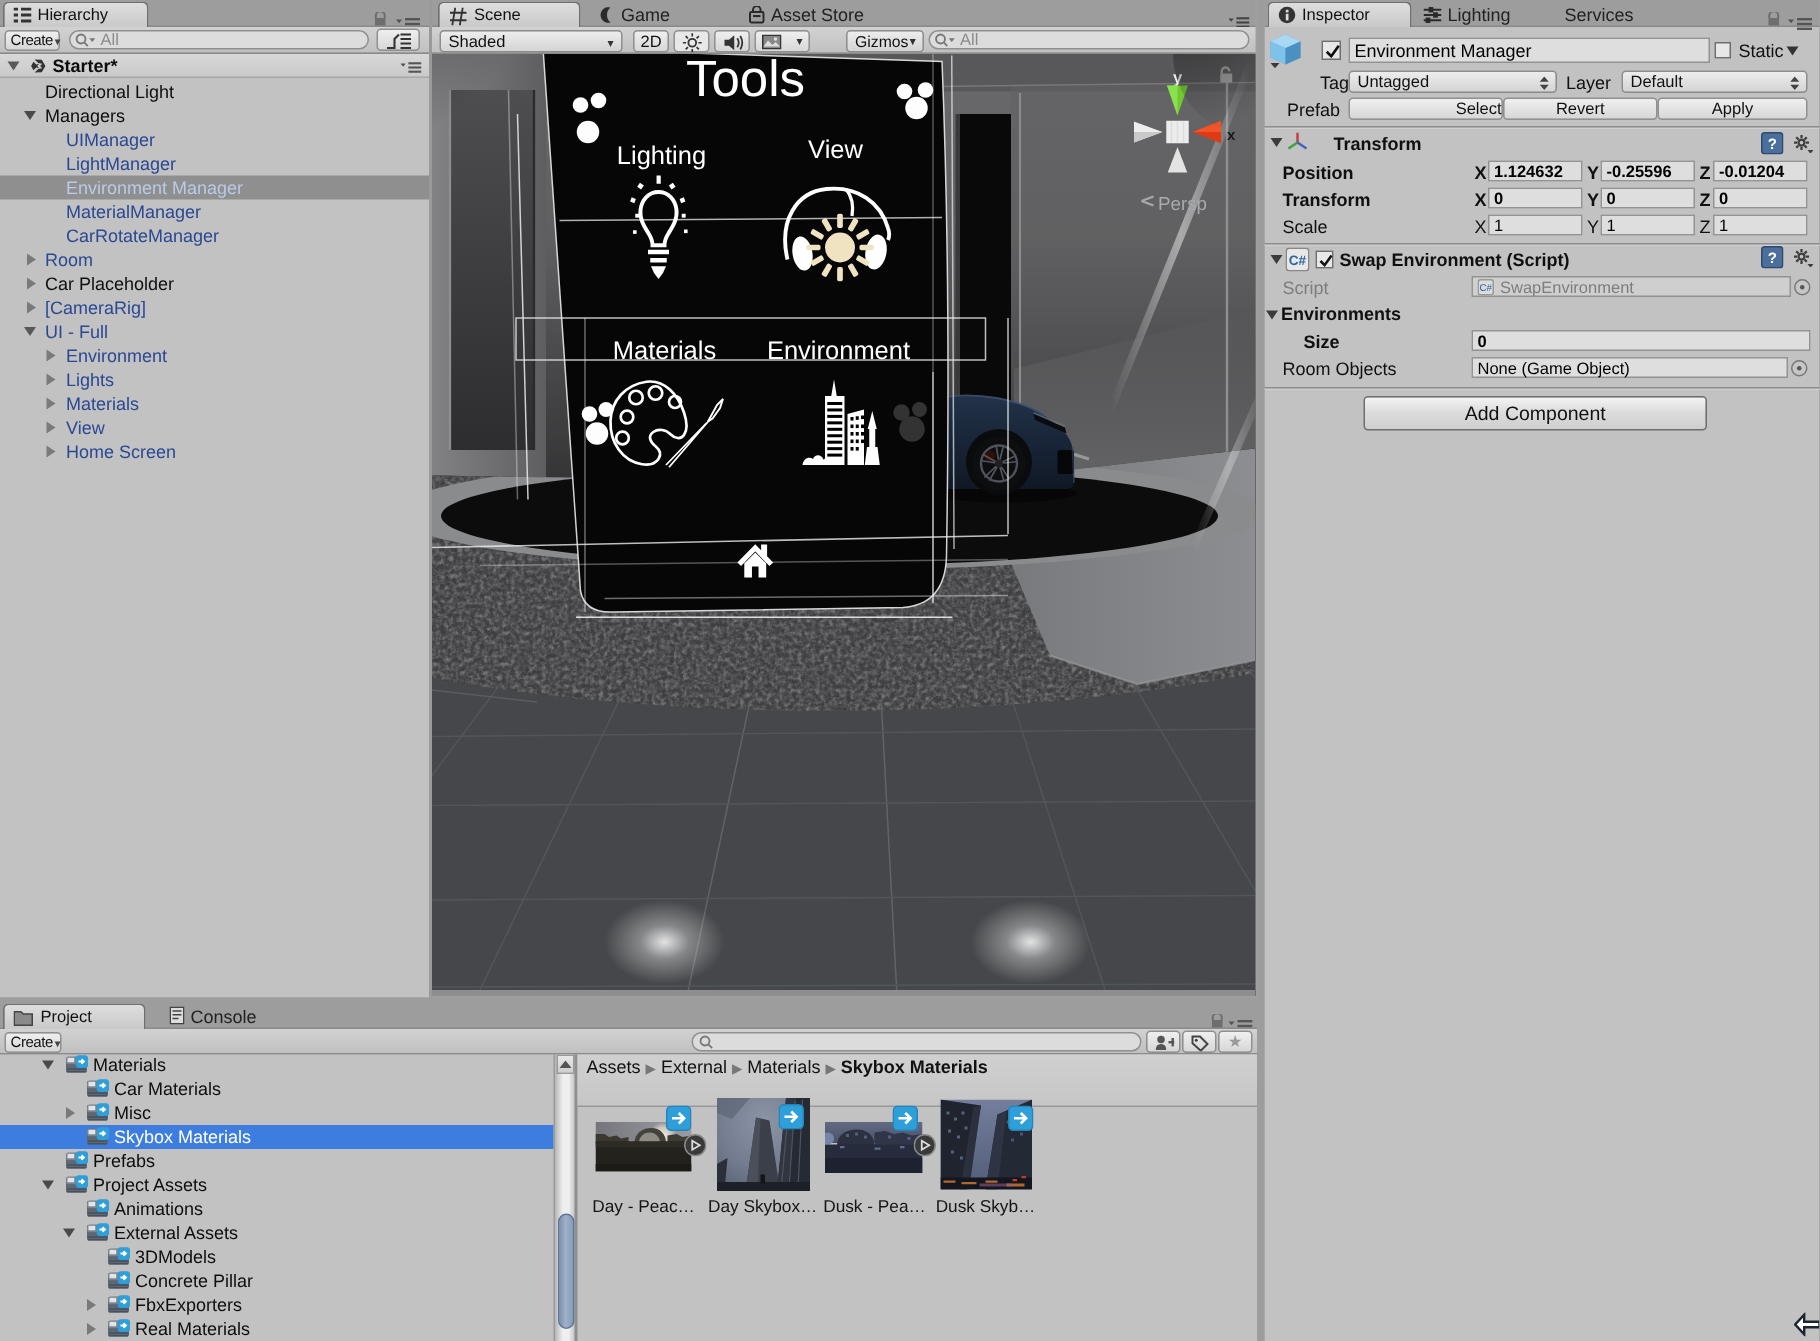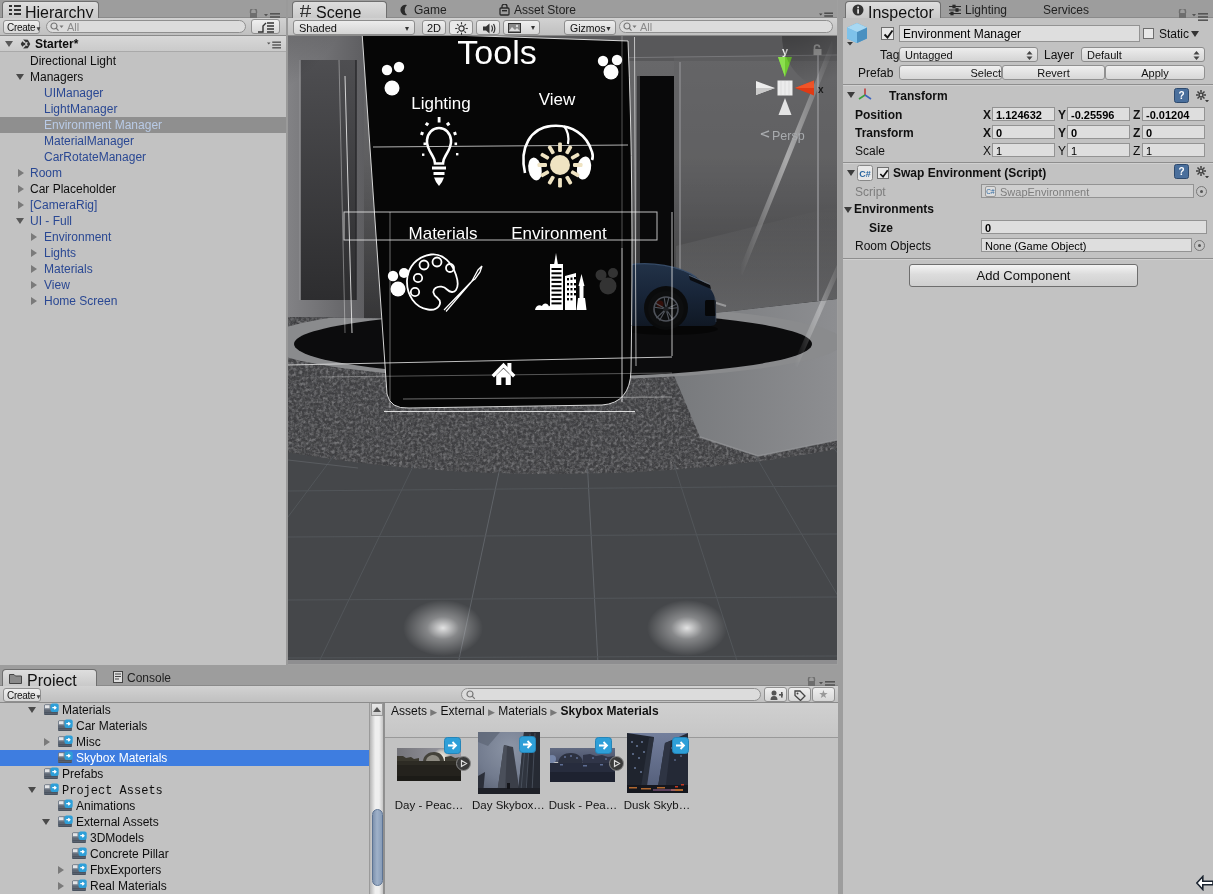--- a/index.html
+++ b/index.html
@@ -1,20 +1,20 @@
 <!DOCTYPE html>
 <html><head>
 <meta charset="utf-8">
 <style>
 * { margin:0; padding:0; box-sizing:border-box; }
 html,body { width:1213px; height:894px; overflow:hidden; }
 body { font-family:"Liberation Sans", sans-serif; background:#a0a0a0; position:relative; opacity:0.9999; -webkit-font-smoothing:antialiased; }
 .abs { position:absolute; }
 .tabbar { background:#9d9d9d; border-bottom:1px solid #8a8a8a; }
-.tab-active { position:absolute; background:linear-gradient(#dedede,#c9c9c9); border:1px solid #6f6f6f; border-bottom:none; border-radius:4px 4px 0 0; color:#111; font-size:16px; }
+.tab-active { position:absolute; background:linear-gradient(#dedede,#c9c9c9); border:1px solid #6f6f6f; border-bottom:none; border-radius:4px 4px 0 0; color:#111; font-size:11px; }
 .tab-inactive { position:absolute; color:#222; font-size:12px; }
 .toolbar { background:linear-gradient(#d2d2d2,#c0c0c0); border-bottom:1px solid #8b8b8b; }
 .btn { background:linear-gradient(#efefef,#d7d7d7); border:1px solid #909090; border-radius:3px; font-size:11px; color:#111; }
 .searchpill { background:#dcdcdc; border:1px solid #8f8f8f; border-radius:8px; }
 .row.navy, .navy { color:#2a4893 !important; }
 .row { position:absolute; left:0; width:100%; height:16px; font-size:12px; color:#0e0e0e; line-height:16px; white-space:nowrap; }
 .tri-r { position:absolute; width:0; height:0; border-left:6px solid #7a7a7a; border-top:4px solid transparent; border-bottom:4px solid transparent; }
 .tri-d { position:absolute; width:0; height:0; border-top:6px solid #595959; border-left:4px solid transparent; border-right:4px solid transparent; }
 .fld { position:absolute; background:#dedede; border:1px solid #939393; font-size:11px; color:#000; line-height:12px; padding:1px 0 0 3px; height:14px; }
 .ddown { position:absolute; background:linear-gradient(#ededed,#d4d4d4); border:1px solid #8d8d8d; border-radius:3px; font-size:11px; color:#111; height:15px; line-height:14px; padding-left:5px; }
@@ -590,21 +590,21 @@
           <use href="#fold"></use>
         </svg><span style="margin-left:76px;">Misc</span></div>
     <div class="row" style="top:82px;background:#3e7de0;width:369px;color:#fff;"><svg style="position:absolute;left:58px;top:1px" width="15" height="13">
           <use href="#fold"></use>
         </svg><span style="margin-left:76px;">Skybox Materials</span></div>
     <div class="row" style="top:98px;"><svg style="position:absolute;left:44px;top:1px" width="15" height="13">
           <use href="#fold"></use>
         </svg><span style="margin-left:62px;">Prefabs</span></div>
     <div class="row" style="top:114px;"><span class="tri-d" style="left:28px;top:5px;border-top-color:#4a4a4a;"></span><svg style="position:absolute;left:44px;top:1px" width="15" height="13">
           <use href="#fold"></use>
-        </svg><span style="margin-left:62px;font-family:Liberation Mono, monospace;">Project Assets</span></div>
+        </svg><span style="margin-left:62px;">Project Assets</span></div>
     <div class="row" style="top:130px;"><svg style="position:absolute;left:58px;top:1px" width="15" height="13">
           <use href="#fold"></use>
         </svg><span style="margin-left:76px;">Animations</span></div>
     <div class="row" style="top:146px;"><span class="tri-d" style="left:42px;top:5px;border-top-color:#4a4a4a;"></span><svg style="position:absolute;left:58px;top:1px" width="15" height="13">
           <use href="#fold"></use>
         </svg><span style="margin-left:76px;">External Assets</span></div>
     <div class="row" style="top:162px;"><svg style="position:absolute;left:72px;top:1px" width="15" height="13">
           <use href="#fold"></use>
         </svg><span style="margin-left:90px;">3DModels</span></div>
     <div class="row" style="top:178px;"><svg style="position:absolute;left:72px;top:1px" width="15" height="13">

